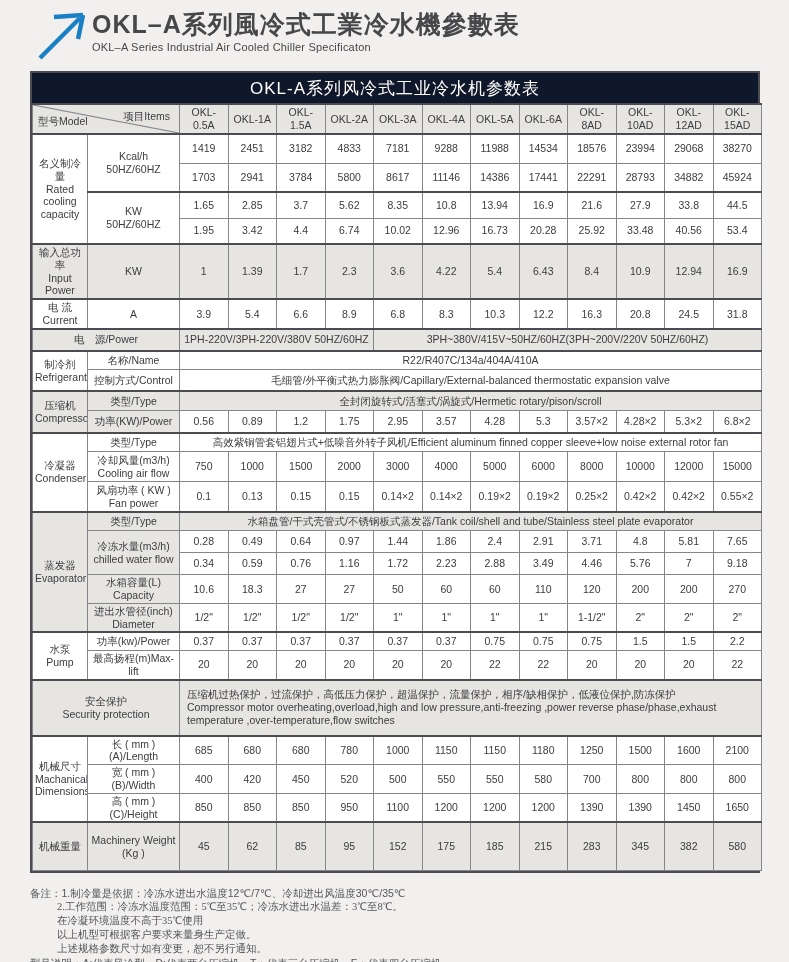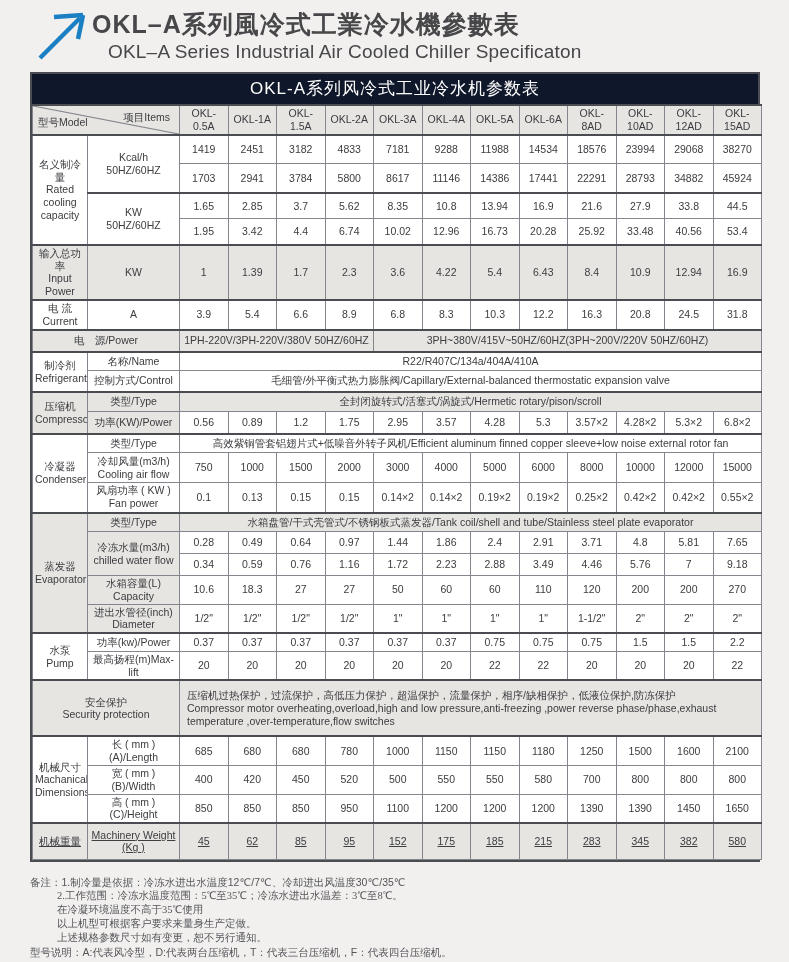--- a/index.html
+++ b/index.html
@@ -9,21 +9,21 @@
     font-family:"Liberation Sans","DejaVu Sans",sans-serif;
     color:#3f3f41;
     -webkit-font-smoothing:antialiased;
   }
   .page{padding:8px 29px 0 30px;box-sizing:border-box;}
   
   .brand{display:flex;align-items:flex-start;margin-bottom:9px;}
   .logo{width:62px;height:54px;flex:0 0 62px;}
   .titles{padding-top:2px;}
   .title-cn{font-size:25px;font-weight:bold;color:#474649;letter-spacing:1px;line-height:1.15;}
-  .title-en{font-size:19px;color:#474649;margin-top:2px;letter-spacing:0.2px;margin-left:16px;}
+  .title-en{font-size:11px;color:#474649;margin-top:2px;letter-spacing:0.2px;}
   
   .tablewrap{border:2px solid #4b4b52;background:#fff;}
   .bluebar{
     height:30px;background:#0f172a;color:#ffffff;
     display:flex;align-items:center;justify-content:center;
     font-size:17px;letter-spacing:1px;
   }
   table.spec{border-collapse:collapse;table-layout:fixed;width:100%;}
   table.spec td{
     border:1px solid #85858d;
@@ -414,21 +414,21 @@
             <td>950</td>
             <td>1100</td>
             <td>1200</td>
             <td>1200</td>
             <td>1200</td>
             <td>1390</td>
             <td>1390</td>
             <td>1450</td>
             <td>1650</td>
           </tr>
-          <tr class="thick" style="height: 36px; text-decoration: underline;">
+          <tr class="thick" style="height: 48px;">
             <td class="sh lab">机械重量</td>
             <td class="sh lab">Machinery Weight
 (Kg )</td>
             <td class="sh">45</td>
             <td class="sh">62</td>
             <td class="sh">85</td>
             <td class="sh">95</td>
             <td class="sh">152</td>
             <td class="sh">175</td>
             <td class="sh">185</td>

